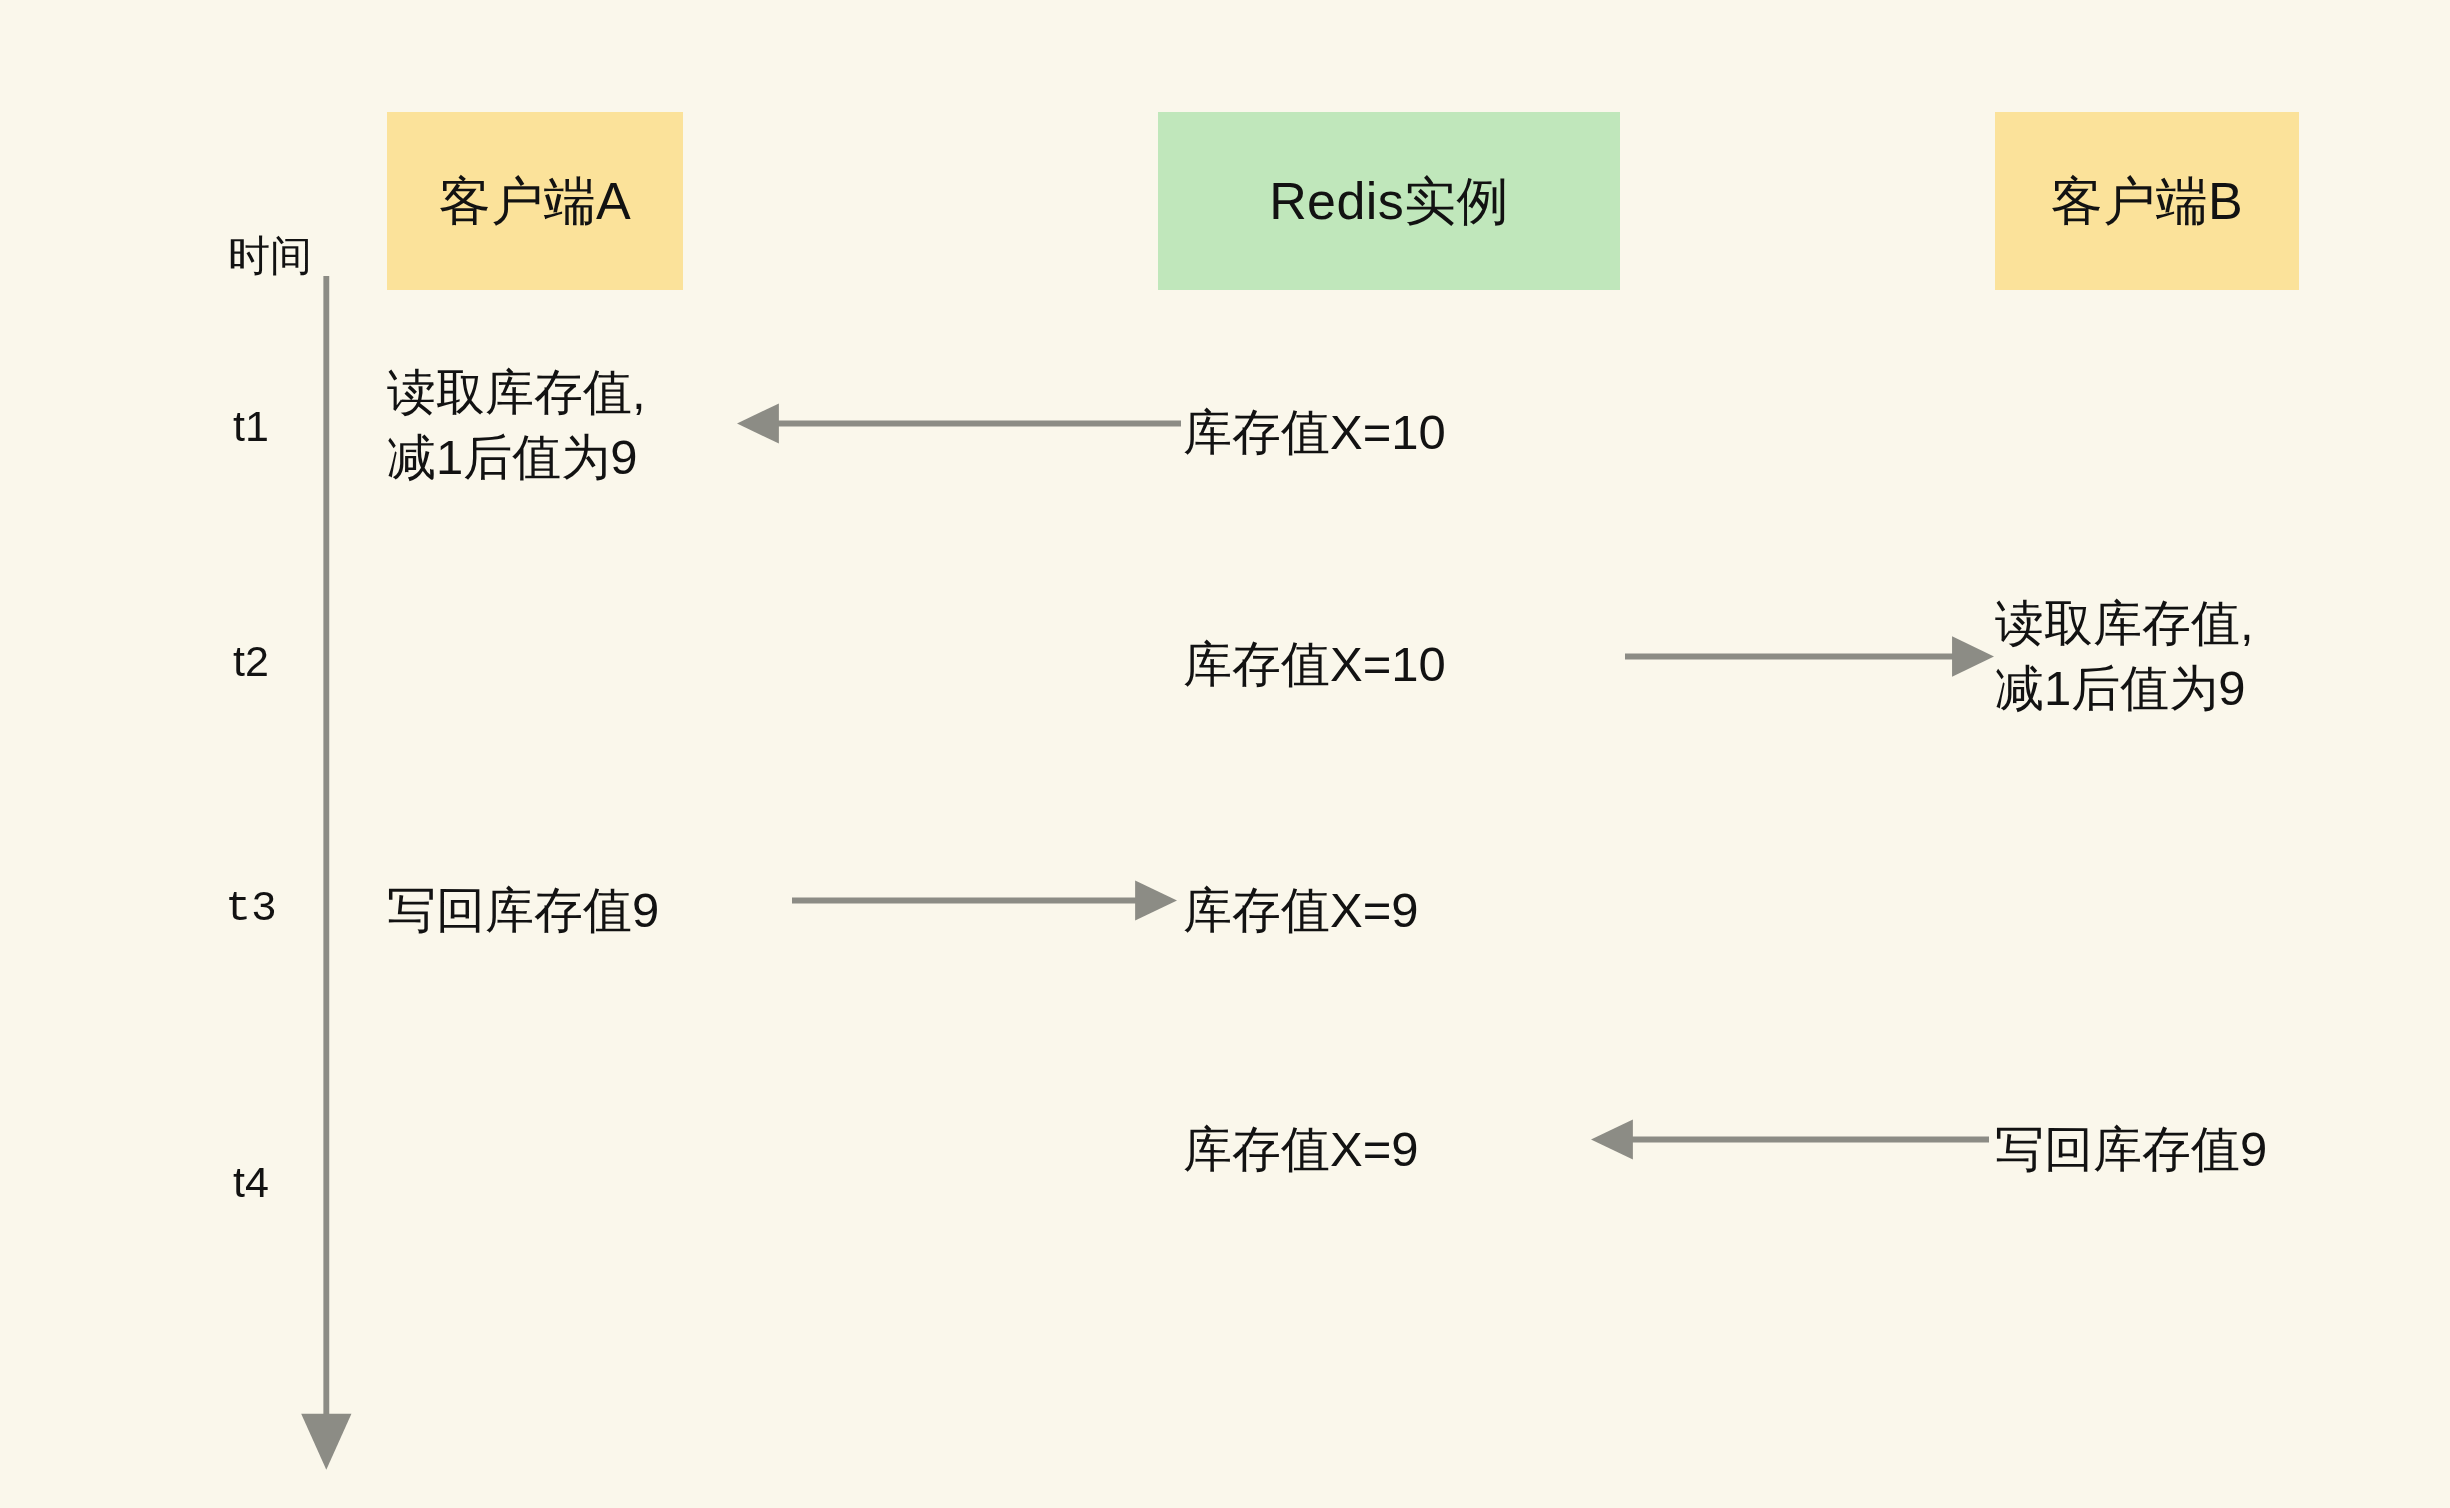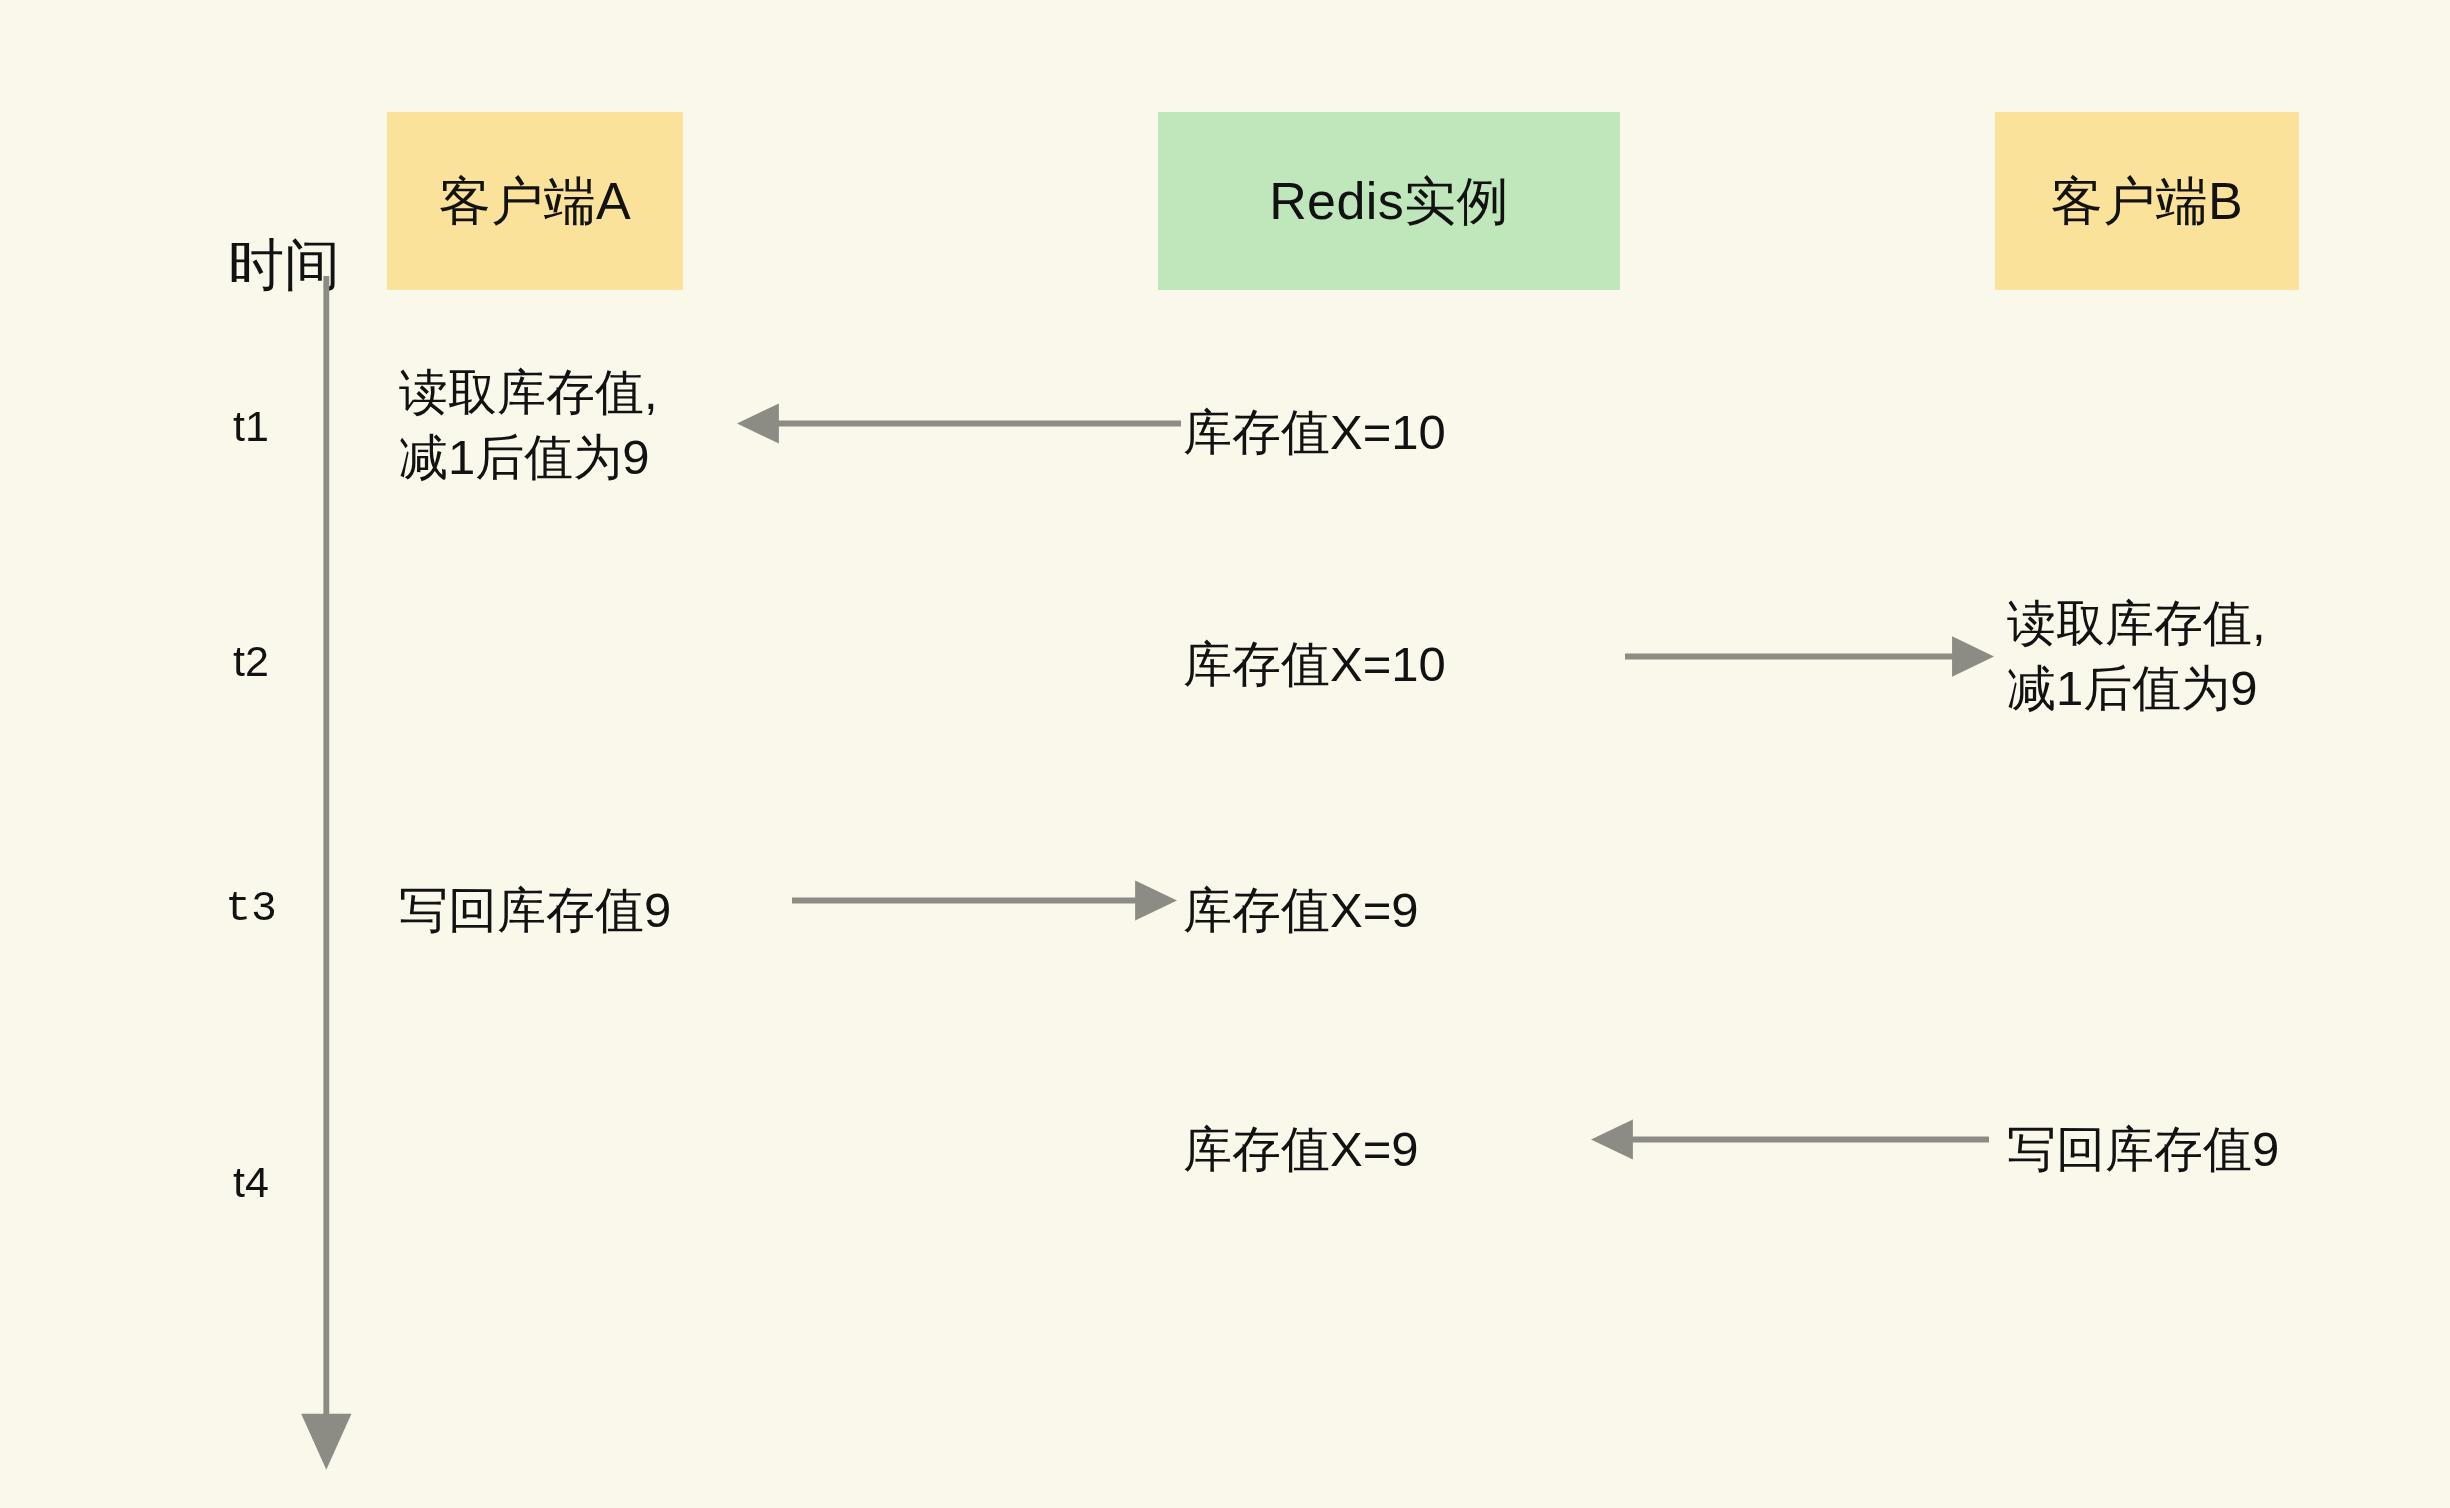--- a/index.html
+++ b/index.html
@@ -42,21 +42,21 @@
     left: 1995px; top: 112px;  width: 304px; height: 178px;
     background: #fbe29a;
     text-align: center;
   }
 
   
   .time-label {
     position: absolute;
     left: 228px;
     top: 228px;
-    font-size: 56px;
+    font-size: 42px;
     color: #121212;
     white-space: nowrap;
   }
   .time-axis {
     position: absolute;
     left: 276px;
     top: 276px;
     width: 109px;
     height: 1198px;
     pointer-events: none;
@@ -77,21 +77,21 @@
   .tick-t4 { top: 1158px; }
 
   
   .msg {
     position: absolute;
     font-size: 49px;
     line-height: 1.32;
     color: #121212;
     white-space: pre-line;
   }
-  .msg-left   { text-align: left; margin-left: 12px; }
+  .msg-left   { text-align: left; }
   .msg-center { text-align: left; }
 
   
   .t1-client-a { left: 387px;  top: 360px; width: 394px; }
   .t1-redis    { left: 1183px; top: 400px; width: 469px; }
   .t1-arrow    { position: absolute; left: 737px; top: 394px; width: 444px; height: 59px; }
 
   
   .t2-redis    { left: 1183px; top: 632px; width: 469px; }
   .t2-client-b { left: 1995px; top: 591px; width: 469px; }

